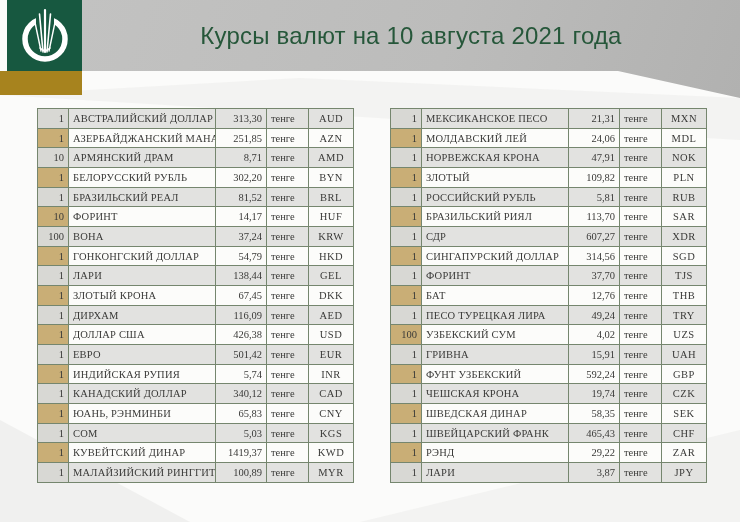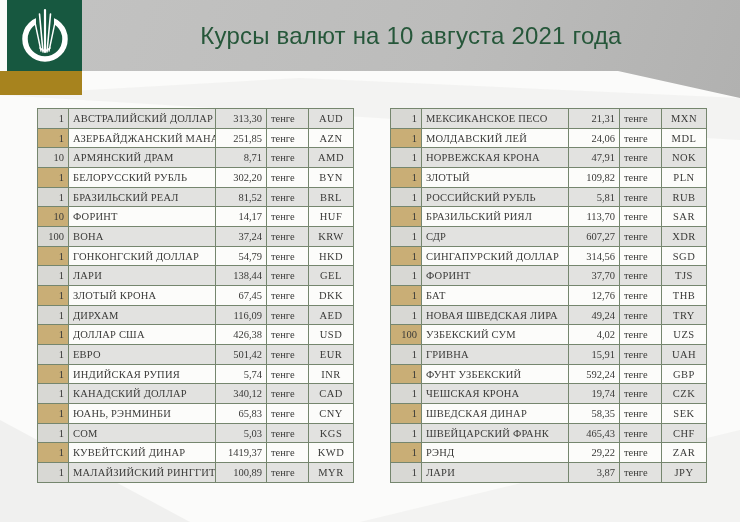--- a/index.html
+++ b/index.html
@@ -308,21 +308,21 @@
       </tr>
       <tr>
         <td class="c-qty">1</td>
         <td class="c-name">БАТ</td>
         <td class="c-rate">12,76</td>
         <td class="c-unit">тенге</td>
         <td class="c-code">THB</td>
       </tr>
       <tr>
         <td class="c-qty">1</td>
-        <td class="c-name">НОВАЯ ШВЕДСКАЯ ЛИРА</td>
+        <td class="c-name">ПЕСО ТУРЕЦКАЯ ЛИРА</td>
         <td class="c-rate">49,24</td>
         <td class="c-unit">тенге</td>
         <td class="c-code">TRY</td>
       </tr>
       <tr>
         <td class="c-qty">100</td>
         <td class="c-name">УЗБЕКСКИЙ СУМ</td>
         <td class="c-rate">4,02</td>
         <td class="c-unit">тенге</td>
         <td class="c-code">UZS</td>

